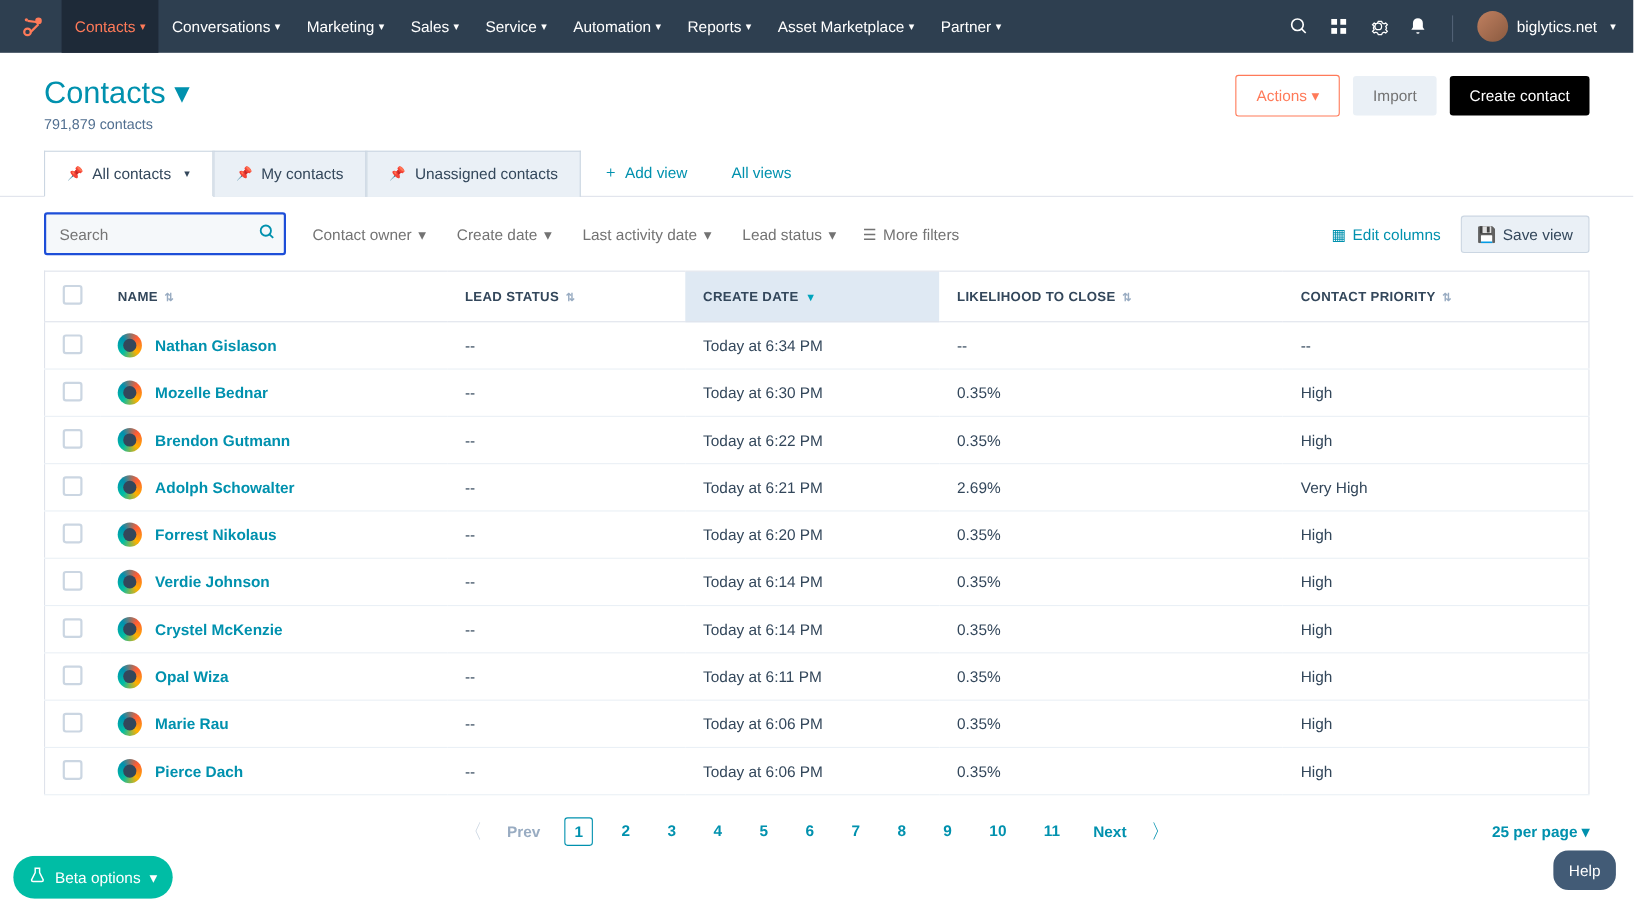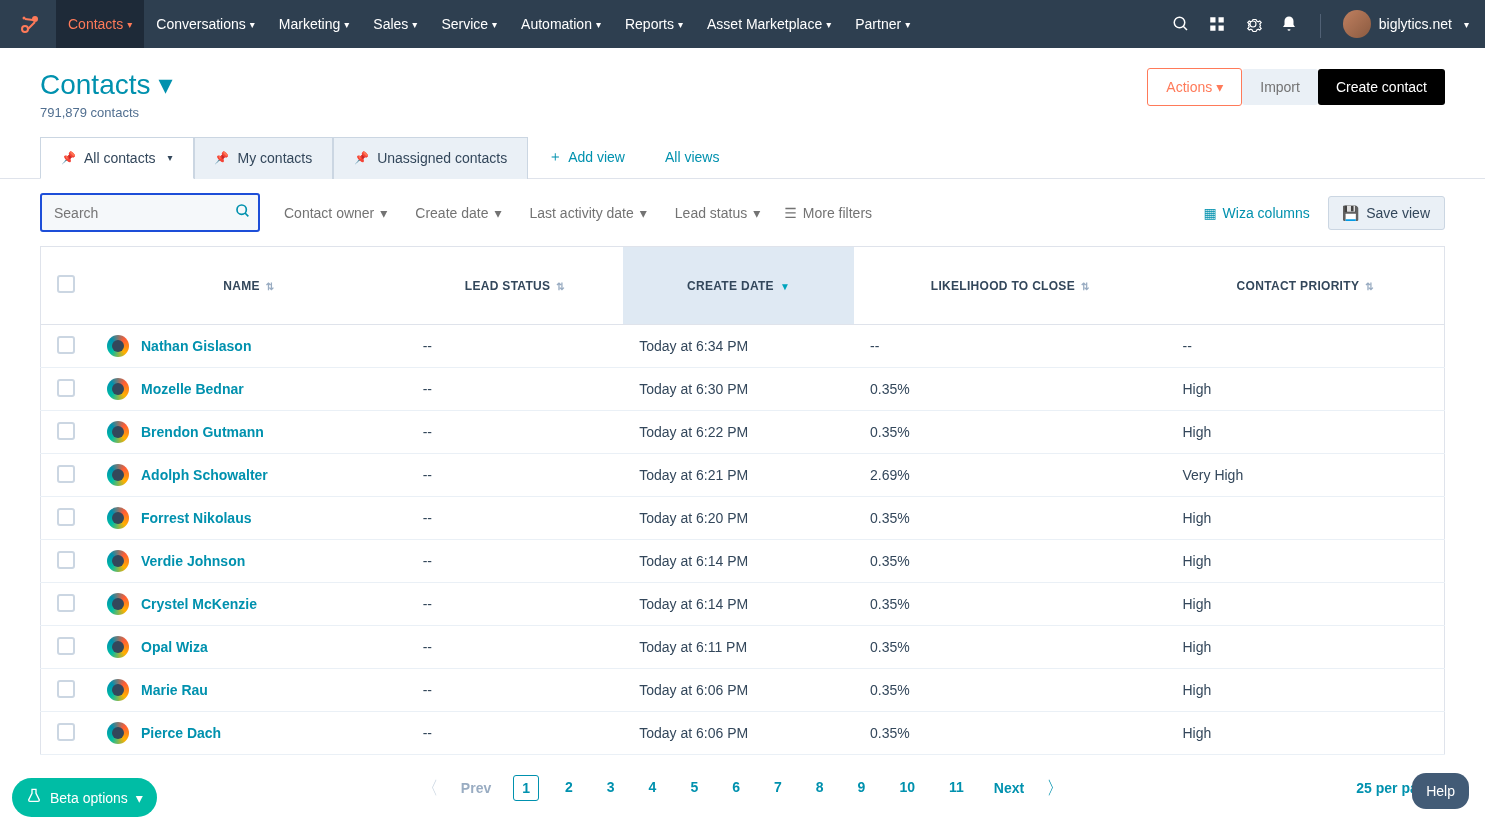--- a/index.html
+++ b/index.html
@@ -12,21 +12,21 @@
 .nav-chevron { margin-left: 4px; font-size: 10px; }
 .nav-right { margin-left: auto; display: flex; align-items: flex-end; gap: 18px; }
 .nav-icon { cursor: pointer; font-size: 18px; }
 .nav-divider { width: 1px; height: 24px; background: #516175; margin: 0 4px; }
 .avatar { width: 28px; height: 28px; border-radius: 50%; background: linear-gradient(135deg,#c08060,#8a5a40); }
 .account { display: flex; align-items: center; gap: 8px; cursor: pointer; }
 
 .page-header { display: flex; align-items: flex-start; padding: 20px 40px 0 40px; }
 .page-title { font-size: 28px; font-weight: 500; color: #0091ae; display: flex; align-items: center; gap: 8px; cursor: pointer; }
 .page-sub { font-size: 13px; color: #516f90; margin-top: 4px; }
-.header-actions { margin-left: auto; display: flex; gap: 0; align-items: center; }
+.header-actions { margin-left: auto; display: flex; gap: 12px; align-items: center; }
 .btn { padding: 10px 18px; border-radius: 3px; font-size: 14px; font-weight: 500; cursor: pointer; border: none; }
 .btn-outline { border: 1px solid #ff7a59; color: #ff7a59; background: #fff; display: flex; align-items: center; gap: 4px; }
 .btn-gray { background: #eaf0f6; color: #737373; }
 .btn-primary { background: #000000; color: #fff; }
 
 .tabs-row { display: flex; align-items: center; border-bottom: 1px solid #dfe3eb; padding: 0 40px; margin-top: 16px; }
 .tab { padding: 12px 20px; border: 1px solid #cbd6e2; border-bottom: none; background: #eaf0f6; display: flex; align-items: center; gap: 8px; font-size: 14px; cursor: pointer; margin-bottom: -1px; }
 .tab.active { background: #fff; font-weight: 500; border-bottom: 1px solid #fff; }
 .tab .pin { font-size: 12px; color: #7c98b6; }
 .tab-chevron { font-size: 10px; color: #33475b; margin-left: 4px; }
@@ -36,21 +36,21 @@
 .filters-row { display: flex; align-items: center; padding: 14px 40px; gap: 24px; }
 .search-box { display: flex; align-items: center; border: 2px solid #1d4ed8; border-radius: 3px; padding: 8px 12px; width: 220px; background: #f5f8fa; }
 .search-box input { border: none; background: transparent; outline: none; flex: 1; font-size: 14px; color: #33475b; }
 .filter-pill { color: #737373; font-weight: 500; cursor: pointer; display: flex; align-items: center; gap: 6px; }
 .filters-right { margin-left: auto; display: flex; gap: 18px; align-items: center; }
 .edit-cols { color: #0091ae; font-weight: 500; cursor: pointer; display: flex; align-items: center; gap: 6px; }
 .save-view { background: #eaf0f6; border: 1px solid #cbd6e2; padding: 8px 14px; border-radius: 3px; cursor: pointer; display: flex; align-items: center; gap: 6px; font-weight: 500; color: #33475b; }
 
 .table-wrap { padding: 0 40px; }
 .table { width: 100%; border: 1px solid #dfe3eb; border-collapse: collapse; }
-.table th { text-align: center; padding: 28px 16px; font-size: 12px; font-weight: 600; letter-spacing: 0.3px; color: #33475b; border-bottom: 1px solid #dfe3eb; text-transform: uppercase; background: #fff; }
+.table th { text-align: left; padding: 12px 16px; font-size: 12px; font-weight: 600; letter-spacing: 0.3px; color: #33475b; border-bottom: 1px solid #dfe3eb; text-transform: uppercase; background: #fff; }
 .table th.sorted { background: #dfe9f3; }
 .table td { padding: 10px 16px; border-bottom: 1px solid #eaf0f6; font-size: 14px; }
 .checkbox-cell { width: 50px; text-align: center; }
 .checkbox { width: 18px; height: 18px; border: 2px solid #cbd6e2; border-radius: 3px; display: inline-block; cursor: pointer; }
 .name-cell { display: flex; align-items: center; gap: 12px; }
 .contact-avatar { width: 22px; height: 22px; border-radius: 50%; background: conic-gradient(from 45deg, #ff5c35, #ffb000, #00bda5, #0091ae, #ff5c35); position: relative; }
 .contact-avatar::after { content:''; position:absolute; inset:5px; background:#33475b; border-radius:50%; }
 .contact-name { color: #0091ae; font-weight: 600; cursor: pointer; }
 .sort-icon { display: inline-block; margin-left: 6px; font-size: 10px; color: #99acc2; }
 .sort-icon.active-down { color: #00a4bd; }
@@ -220,21 +220,21 @@
         <span>▾</span>
       </div>
     </div>
   <div class="filter-pill">
     <span>☰</span>
     <span>More filters</span>
   </div>
   <div class="filters-right">
     <div class="edit-cols">
       <span>▦</span>
-      <span>Wiza columns</span>
+      <span>Edit columns</span>
     </div>
     <div class="save-view">
       <span>💾</span>
       <span>Save view</span>
     </div>
   </div>
 </div>
 
 <div class="table-wrap">
   <table class="table">

